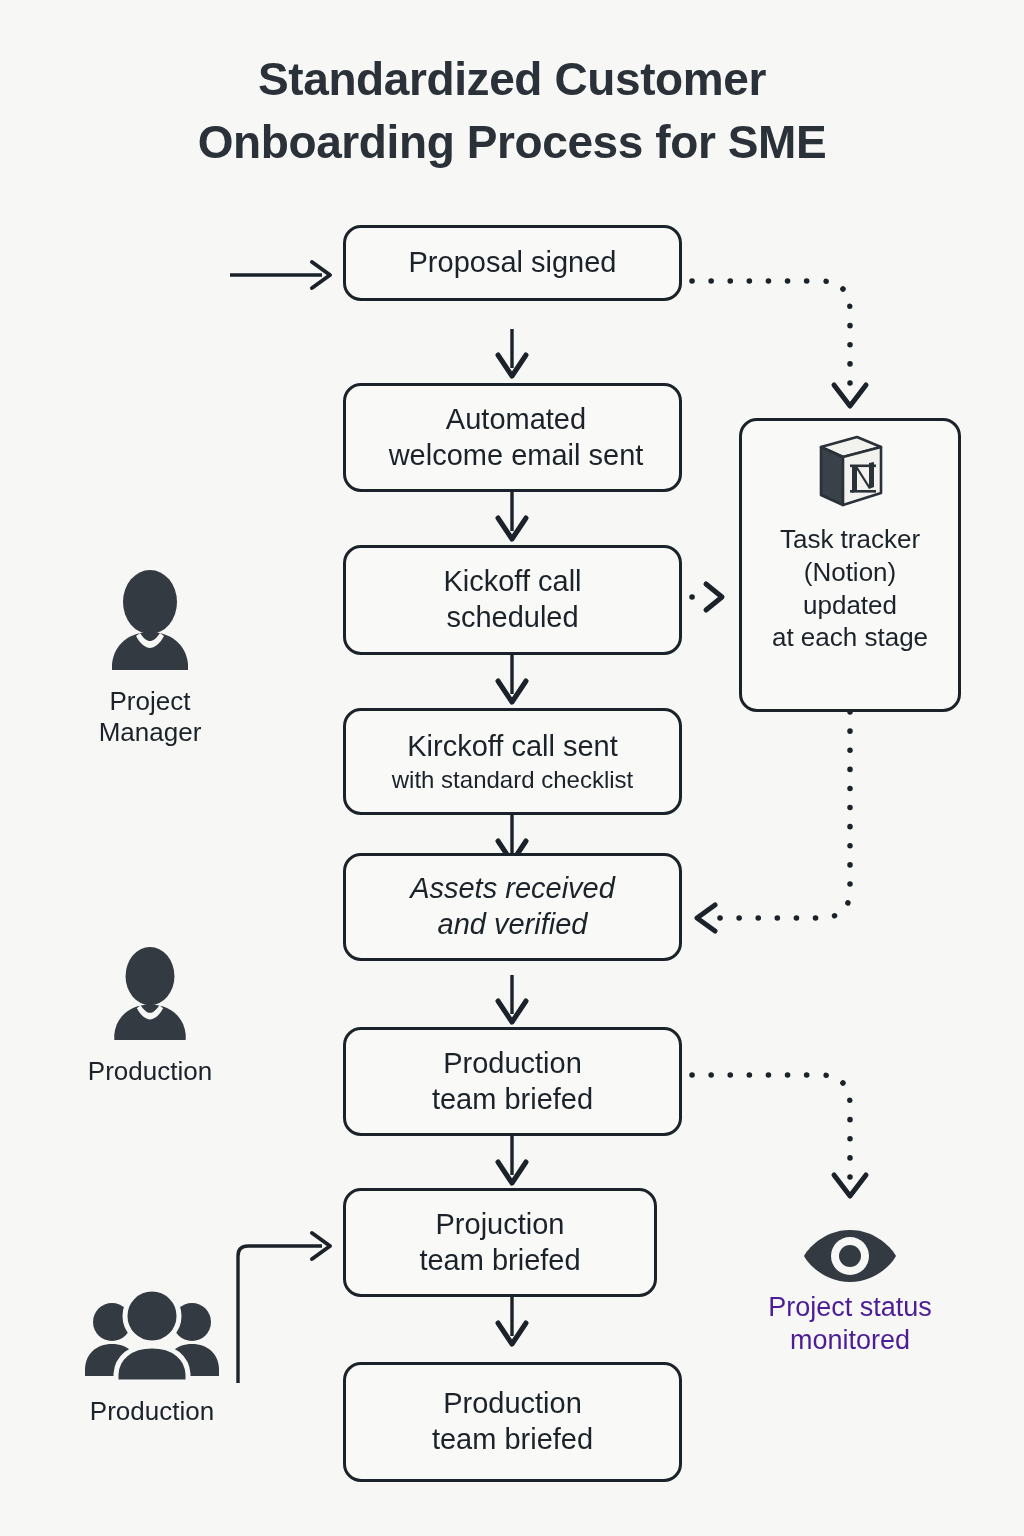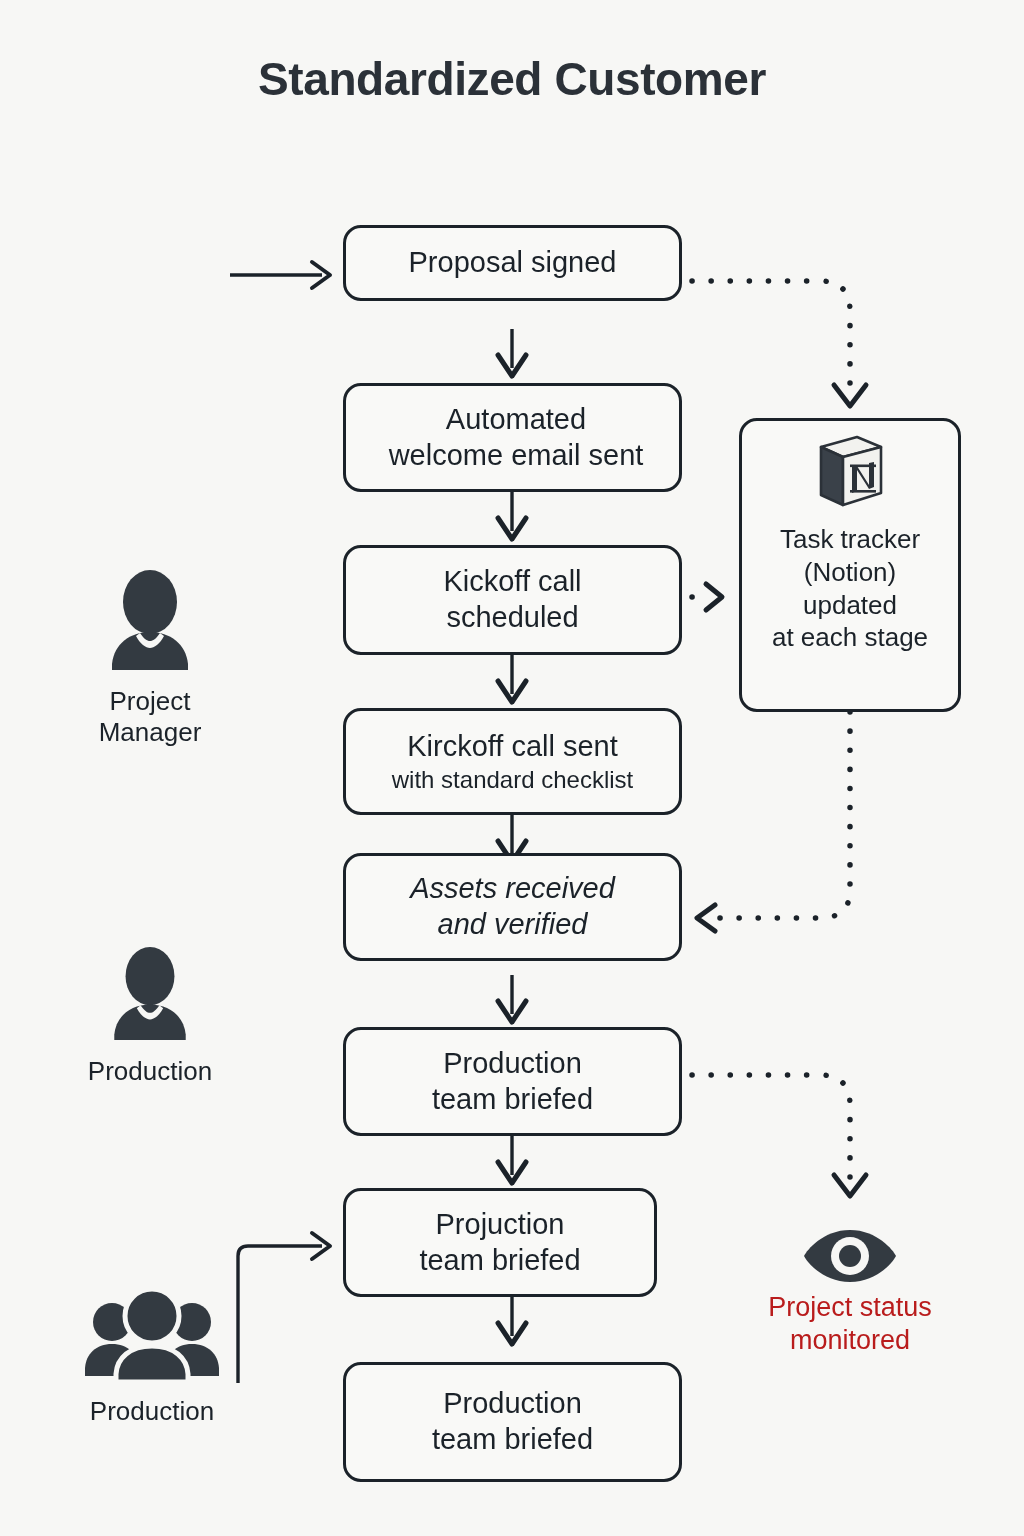--- a/index.html
+++ b/index.html
@@ -93,21 +93,21 @@
     line-height: 1.2;
     margin-top: 8px;
     color: #1b2229;
   }
 
   
   .endpoint {
     position: absolute;
     width: 300px;
     text-align: center;
-    color: #b91c1c;
+    color: #4c1d95;
   }
   .endpoint .ep-label {
     display: block;
     font-size: 27px;
     line-height: 1.22;
   }
 
   
   #wires {
     position: absolute;
@@ -144,20 +144,21 @@
     stroke-linejoin: round;
   }
 </style>
 </head>
 <body>
 
 <div id="canvas">
 
   <div class="title">
     <span class="l1">Standardized Customer</span>
+    <span class="l2">Onboarding Process for SME</span>
   </div>
 
   <svg id="wires" viewBox="0 0 1024 1536">
 
     <g>
       <path class="solid-wire" d="M 230 275 L 322 275"></path>
       <path class="chev-thin" d="M 312 262 L 330 275 L 312 288"></path>
     </g>
 
     <g>

